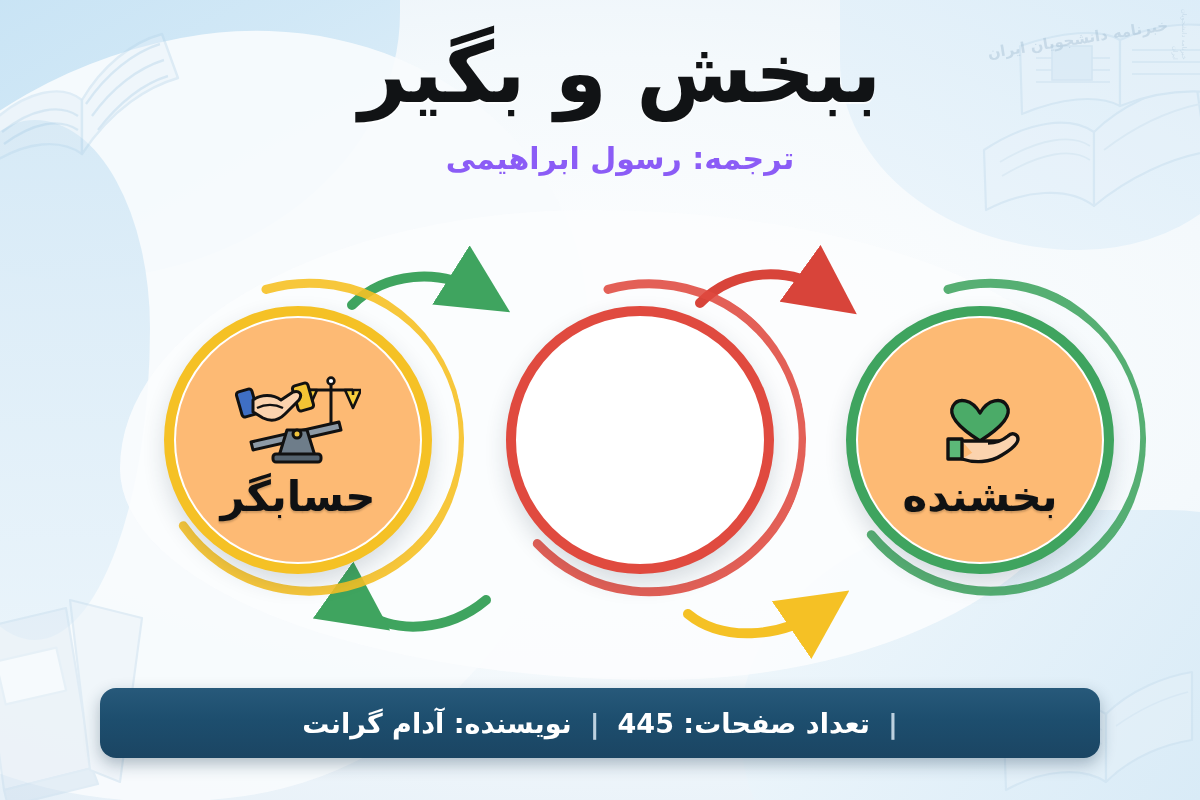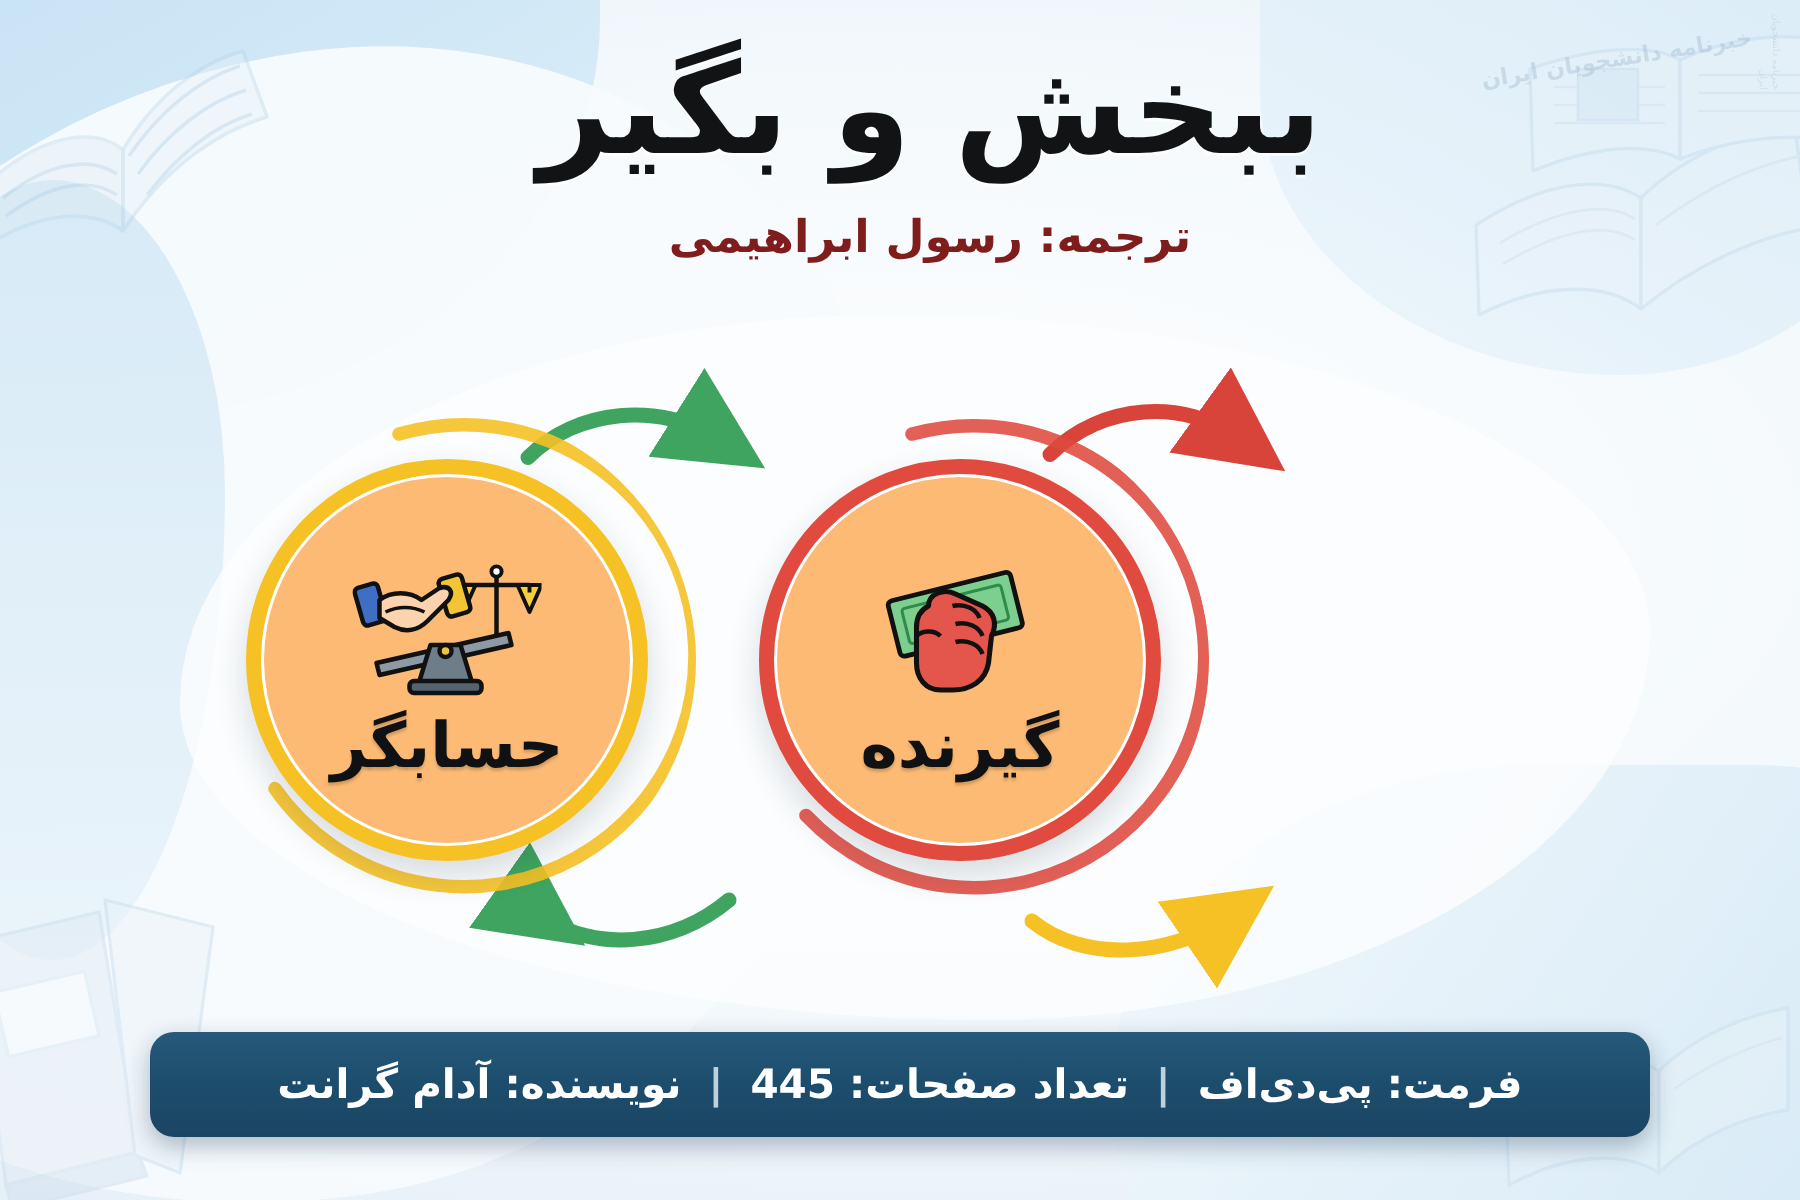--- a/index.html
+++ b/index.html
@@ -46,21 +46,21 @@
 
   
   .header{position:absolute;left:0;right:0;top:28px;text-align:center;z-index:6;padding-left:40px;}
   .title{
     font-size:84px;font-weight:900;color:#111315;line-height:1.08;
     letter-spacing:-1px;
     text-shadow:0 2px 0 rgba(255,255,255,.7);
     margin:0;
   }
   .subtitle{
-    margin:22px 0 0 0;font-size:30px;font-weight:800;color:#7f1d1d;
+    margin:22px 0 0 0;font-size:30px;font-weight:800;color:#8b5cf6;
   }
 
   
   .row{position:absolute;left:0;right:0;top:272px;height:350px;z-index:5;}
   .node{position:absolute;width:320px;height:320px;top:8px;}
   .node.n1{right:60px;}
   .node.n2{right:400px;}
   .node.n3{right:742px;}
 
   .ring-outer{position:absolute;inset:0;border-radius:50%;
@@ -214,43 +214,43 @@
       </g>
 
       <g>
         <path d="M688 614 C722 642 780 638 818 612" fill="none" stroke="#f5c125" stroke-width="10" stroke-linecap="round" marker-end="url(#ah-yellow-r)"></path>
       </g>
     </svg>
   </div>
 
   <div class="row">
 
+    <div class="node n1" style="--c:#3fa45f;">
+      <svg class="ring-outer" style="border:none;position:absolute;inset:-6px;width:332px;height:332px;" viewBox="0 0 332 332">
+        <path d="M166 12 A154 154 0 1 1 40 236" fill="none" stroke="#3fa45f" stroke-width="9" stroke-linecap="round" opacity=".92"></path>
+      </svg>
+      <div class="ring-inner"></div>
+      <div class="disc">
+        <div class="icon-wrap">
+          <svg width="104" height="98" viewBox="0 0 104 98">
+            <path d="M52 44 C44 30 30 28 25 37 C20 46 30 58 52 72 C74 58 84 46 79 37 C74 28 60 30 52 44 Z" fill="#4bab68" stroke="#111" stroke-width="3.4" stroke-linejoin="round"></path>
+            <path d="M20 70 L20 90 L34 90 L34 70 Z" fill="#5cb878" stroke="#111" stroke-width="3.4" stroke-linejoin="round"></path>
+            <path d="M34 72 C50 72 62 72 72 72 C82 72 84 82 74 84 C66 86 54 86 46 86" fill="#fbd3ae" stroke="#111" stroke-width="3.4" stroke-linejoin="round"></path>
+            <path d="M34 90 C46 94 62 94 74 86 C84 80 90 74 90 70 C90 65 84 63 80 67 C74 72 68 74 60 74" fill="#fbd3ae" stroke="#111" stroke-width="3.4" stroke-linejoin="round"></path>
+          </svg>
+        </div>
+        <div class="node-label">بخشنده</div>
+      </div>
+    </div>
 
     <div class="node n2" style="--c:#e04a3f;">
       <svg class="ring-outer" style="border:none;position:absolute;inset:-6px;width:332px;height:332px;" viewBox="0 0 332 332">
         <path d="M166 12 A154 154 0 1 1 44 246" fill="none" stroke="#e04a3f" stroke-width="9" stroke-linecap="round" opacity=".92"></path>
       </svg>
       <div class="ring-inner"></div>
-      <div class="disc">
-        <div class="icon-wrap">
-          <svg width="110" height="100" viewBox="0 0 110 100">
-            <g transform="rotate(-14 55 50)">
-              <rect x="12" y="22" width="84" height="38" rx="3" fill="#7ccf8e" stroke="#111" stroke-width="3.2"></rect>
-              <rect x="20" y="29" width="68" height="24" rx="2" fill="none" stroke="#2f8a4c" stroke-width="2"></rect>
-              <circle cx="54" cy="41" r="7" fill="none" stroke="#2f8a4c" stroke-width="2"></circle>
-            </g>
-            <path d="M34 36 C34 28 44 24 52 28 L70 36 C78 40 80 48 76 56 L74 74 C72 86 62 92 50 92 L42 92 C32 92 26 84 26 74 L26 50 C26 42 30 38 34 36 Z" fill="#e4564c" stroke="#111" stroke-width="3.4" stroke-linejoin="round"></path>
-            <path d="M50 36 C58 34 66 38 68 44" fill="none" stroke="#111" stroke-width="3"></path>
-            <path d="M52 48 C60 46 68 50 70 56" fill="none" stroke="#111" stroke-width="3"></path>
-            <path d="M52 60 C60 58 68 62 70 68" fill="none" stroke="#111" stroke-width="3"></path>
-            <path d="M26 56 C30 52 38 52 42 56" fill="none" stroke="#111" stroke-width="3"></path>
-          </svg>
-        </div>
-        <div class="node-label">گیرنده</div>
-      </div>
     </div>
 
     <div class="node n3" style="--c:#f5c125;">
       <svg class="ring-outer" style="border:none;position:absolute;inset:-6px;width:332px;height:332px;" viewBox="0 0 332 332">
         <path d="M166 12 A154 154 0 1 1 36 226" fill="none" stroke="#f5c125" stroke-width="9" stroke-linecap="round" opacity=".95"></path>
       </svg>
       <div class="ring-inner"></div>
       <div class="disc">
         <div class="icon-wrap">
           <svg width="126" height="100" viewBox="0 0 126 100">
@@ -280,21 +280,20 @@
             </g>
           </svg>
         </div>
         <div class="node-label">حسابگر</div>
       </div>
     </div>
   </div>
 
   <div class="footer">
     <div class="footer-inner">
-      <span>فرمت: پی‌دی‌اف</span>
       <span class="sep">|</span>
       <span>تعداد صفحات: 445</span>
       <span class="sep">|</span>
       <span>نویسنده: آدام گرانت</span>
     </div>
   </div>
 
 </div>
 
 </body></html>

